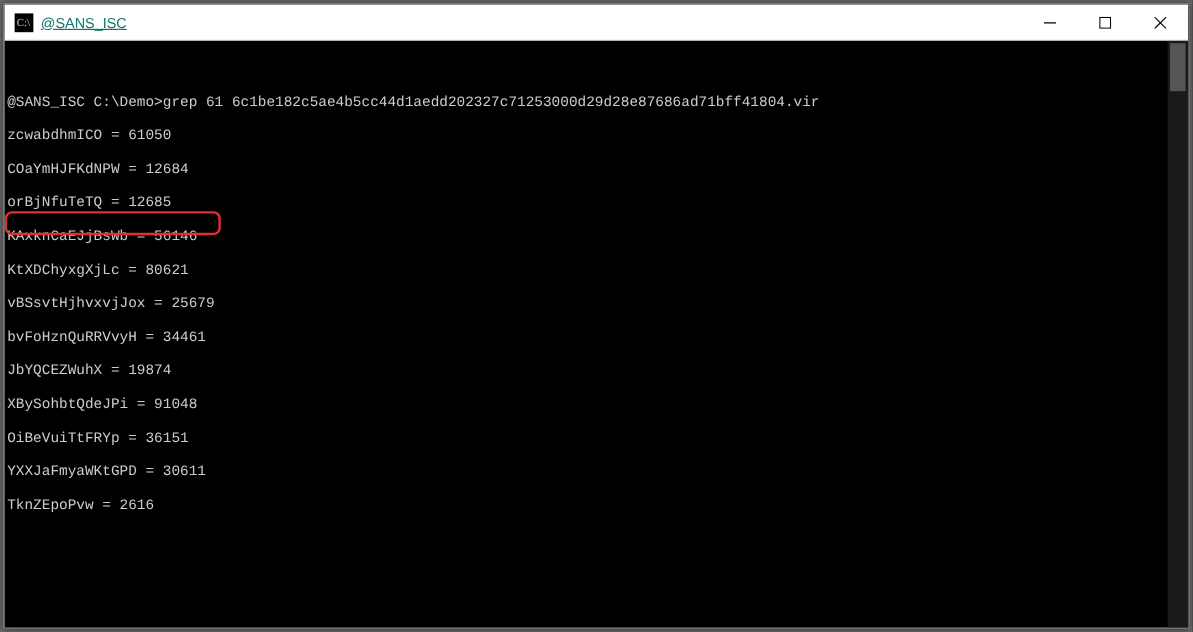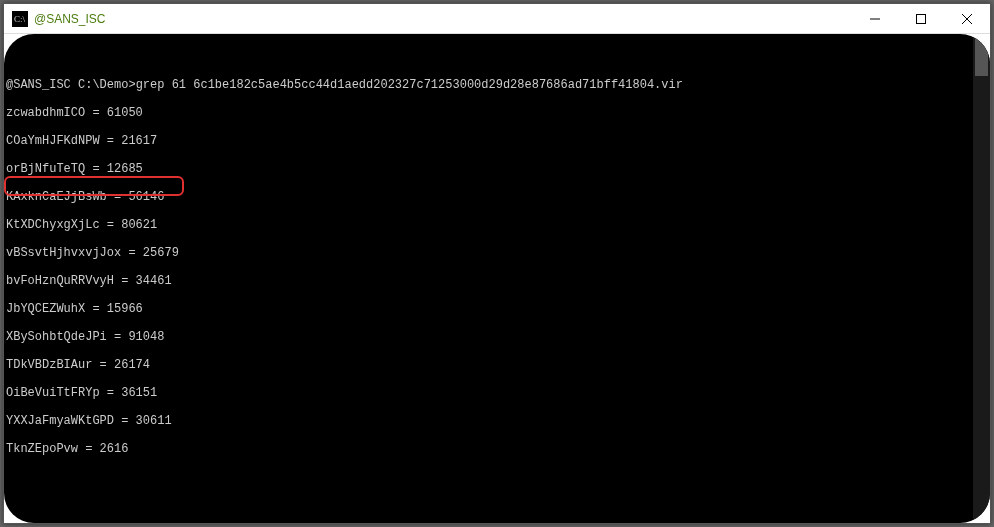--- a/index.html
+++ b/index.html
@@ -28,41 +28,41 @@
     border-bottom: 1px solid #ddd;
     flex: 0 0 auto;
   }
   .titlebar .icon {
     width: 16px; height: 16px;
     margin: 0 6px 0 8px;
     display: flex; align-items: center; justify-content: center;
   }
   .titlebar .title {
     font-size: 12px;
-    color: #4d7c0f;
+    color: #0f766e;
     flex: 1;
+    text-decoration: underline;
   }
   .winbtn {
     width: 46px; height: 30px;
     display: flex; align-items: center; justify-content: center;
     font-size: 10px;
     color: #000;
   }
   .winbtn svg { width: 10px; height: 10px; }
   .terminal {
     flex: 1;
     background: #000;
     color: #ccc;
     font-family: Consolas, "Courier New", monospace;
     font-size: 12px;
     line-height: 14px;
     padding: 2px 4px 2px 0;
     overflow: hidden;
     position: relative;
-    border-radius: 30px;
   }
   .terminal-inner {
     white-space: pre-wrap;
     word-break: break-all;
     padding-right: 18px;
   }
   .scrolltrack {
     position: absolute;
     right: 0; top: 0; bottom: 0;
     width: 17px;
@@ -110,29 +110,28 @@
           <line x1="10" y1="0" x2="0" y2="10" stroke="currentColor" stroke-width="1"></line>
         </svg>
     </div>
   </div>
 
   <div class="terminal">
     <div class="terminal-inner">
 <div class="line">&nbsp;</div>
 <div class="line"><span>@SANS_ISC C:\Demo&gt;</span><span>grep 61 6c1be182c5ae4b5cc44d1aedd202327c71253000d29d28e87686ad71bff41804.vir</span></div>
 <div class="line">zcwabdhmICO = 61050</div>
-<div class="line">COaYmHJFKdNPW = 21617</div>
+<div class="line">COaYmHJFKdNPW = 12684</div>
 <div class="line">orBjNfuTeTQ = 12685</div>
 <div class="line">KAxknCaEJjBsWb = 56146</div>
 <div class="line">KtXDChyxgXjLc = 80621</div>
 <div class="line">vBSsvtHjhvxvjJox = 25679</div>
 <div class="line">bvFoHznQuRRVvyH = 34461</div>
-<div class="line">JbYQCEZWuhX = 15966</div>
+<div class="line">JbYQCEZWuhX = 19874</div>
 <div class="line">XBySohbtQdeJPi = 91048</div>
-<div class="line">TDkVBDzBIAur = 26174</div>
 <div class="line">OiBeVuiTtFRYp = 36151</div>
 <div class="line">YXXJaFmyaWKtGPD = 30611</div>
 <div class="line">TknZEpoPvw = 2616</div>
 
     </div>
 
     <div class="highlight" style="left:0px; top:142px; width:180px; height:20px;"></div>
 
     <div class="scrolltrack">
       <div class="scrollthumb"></div>

